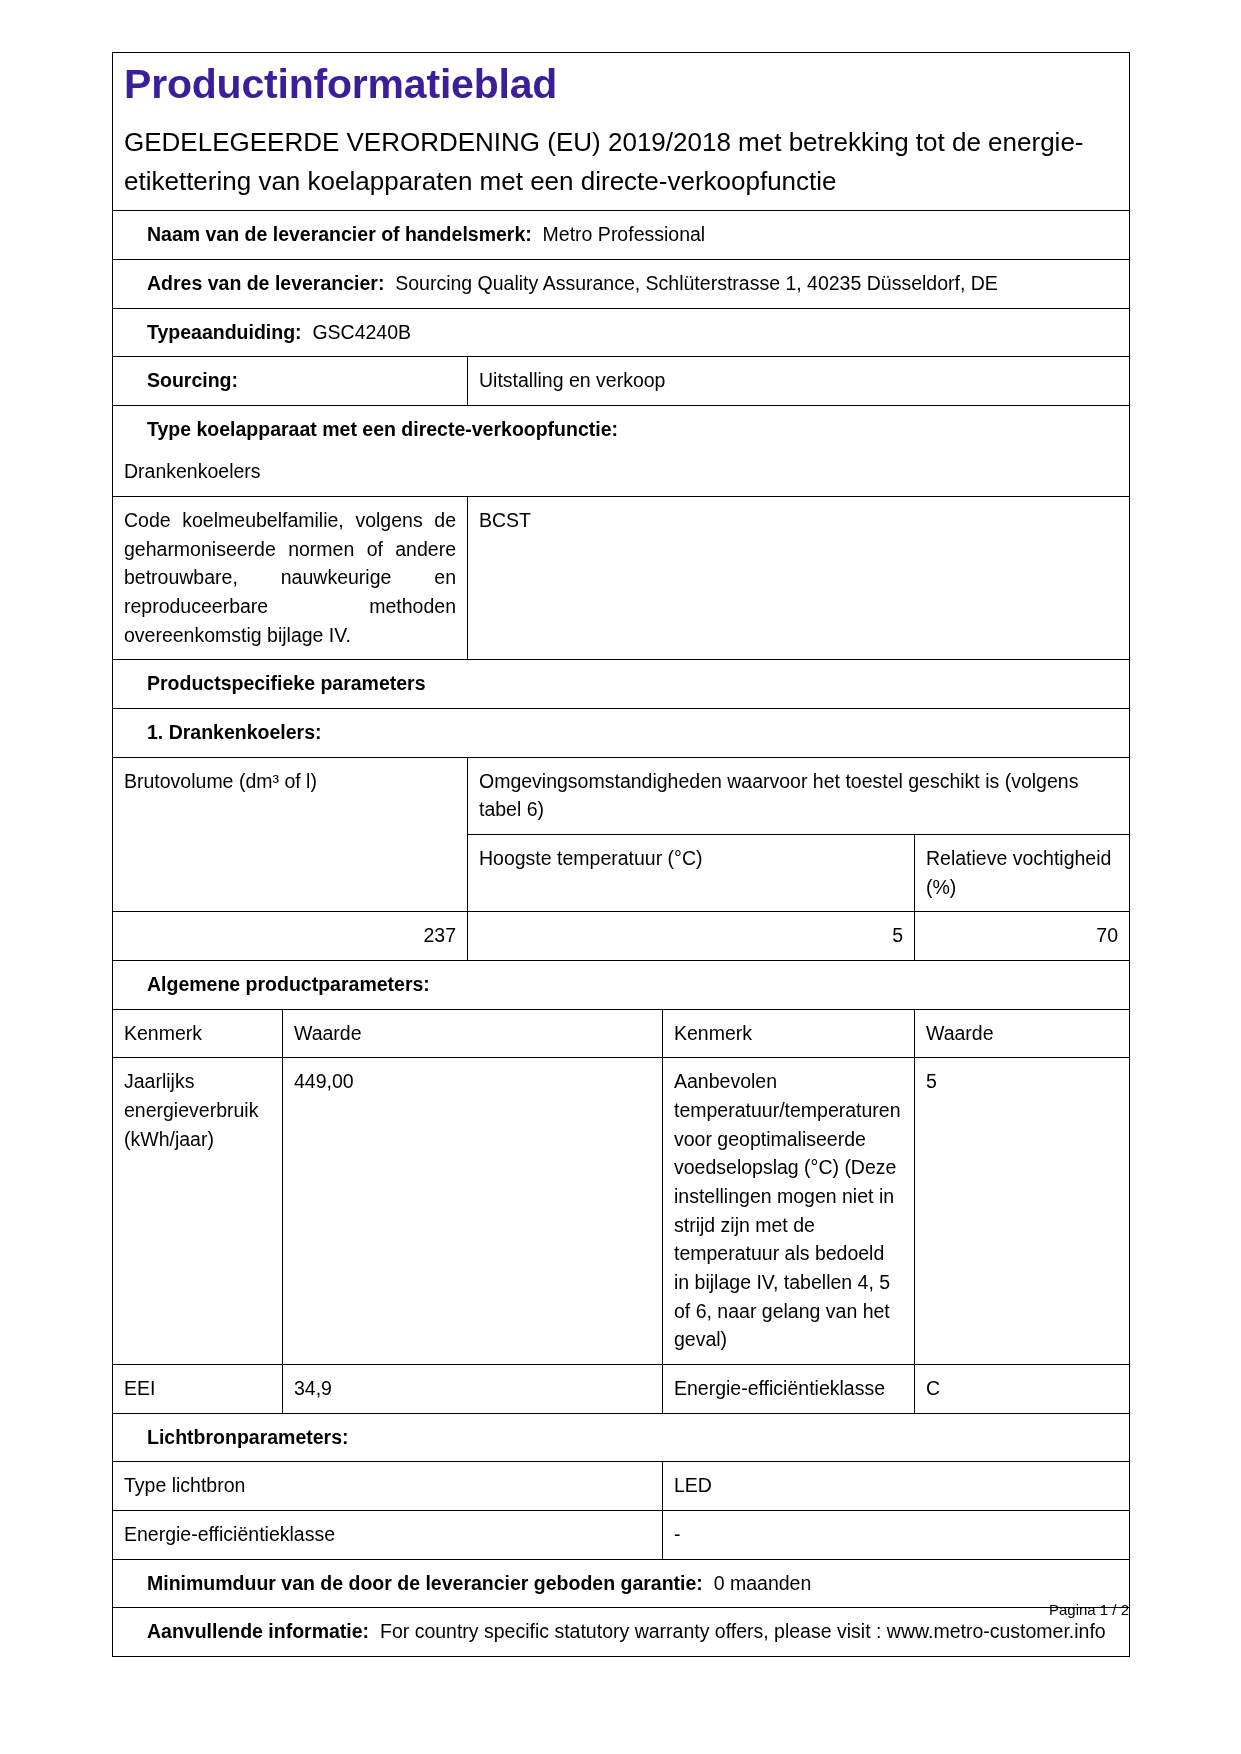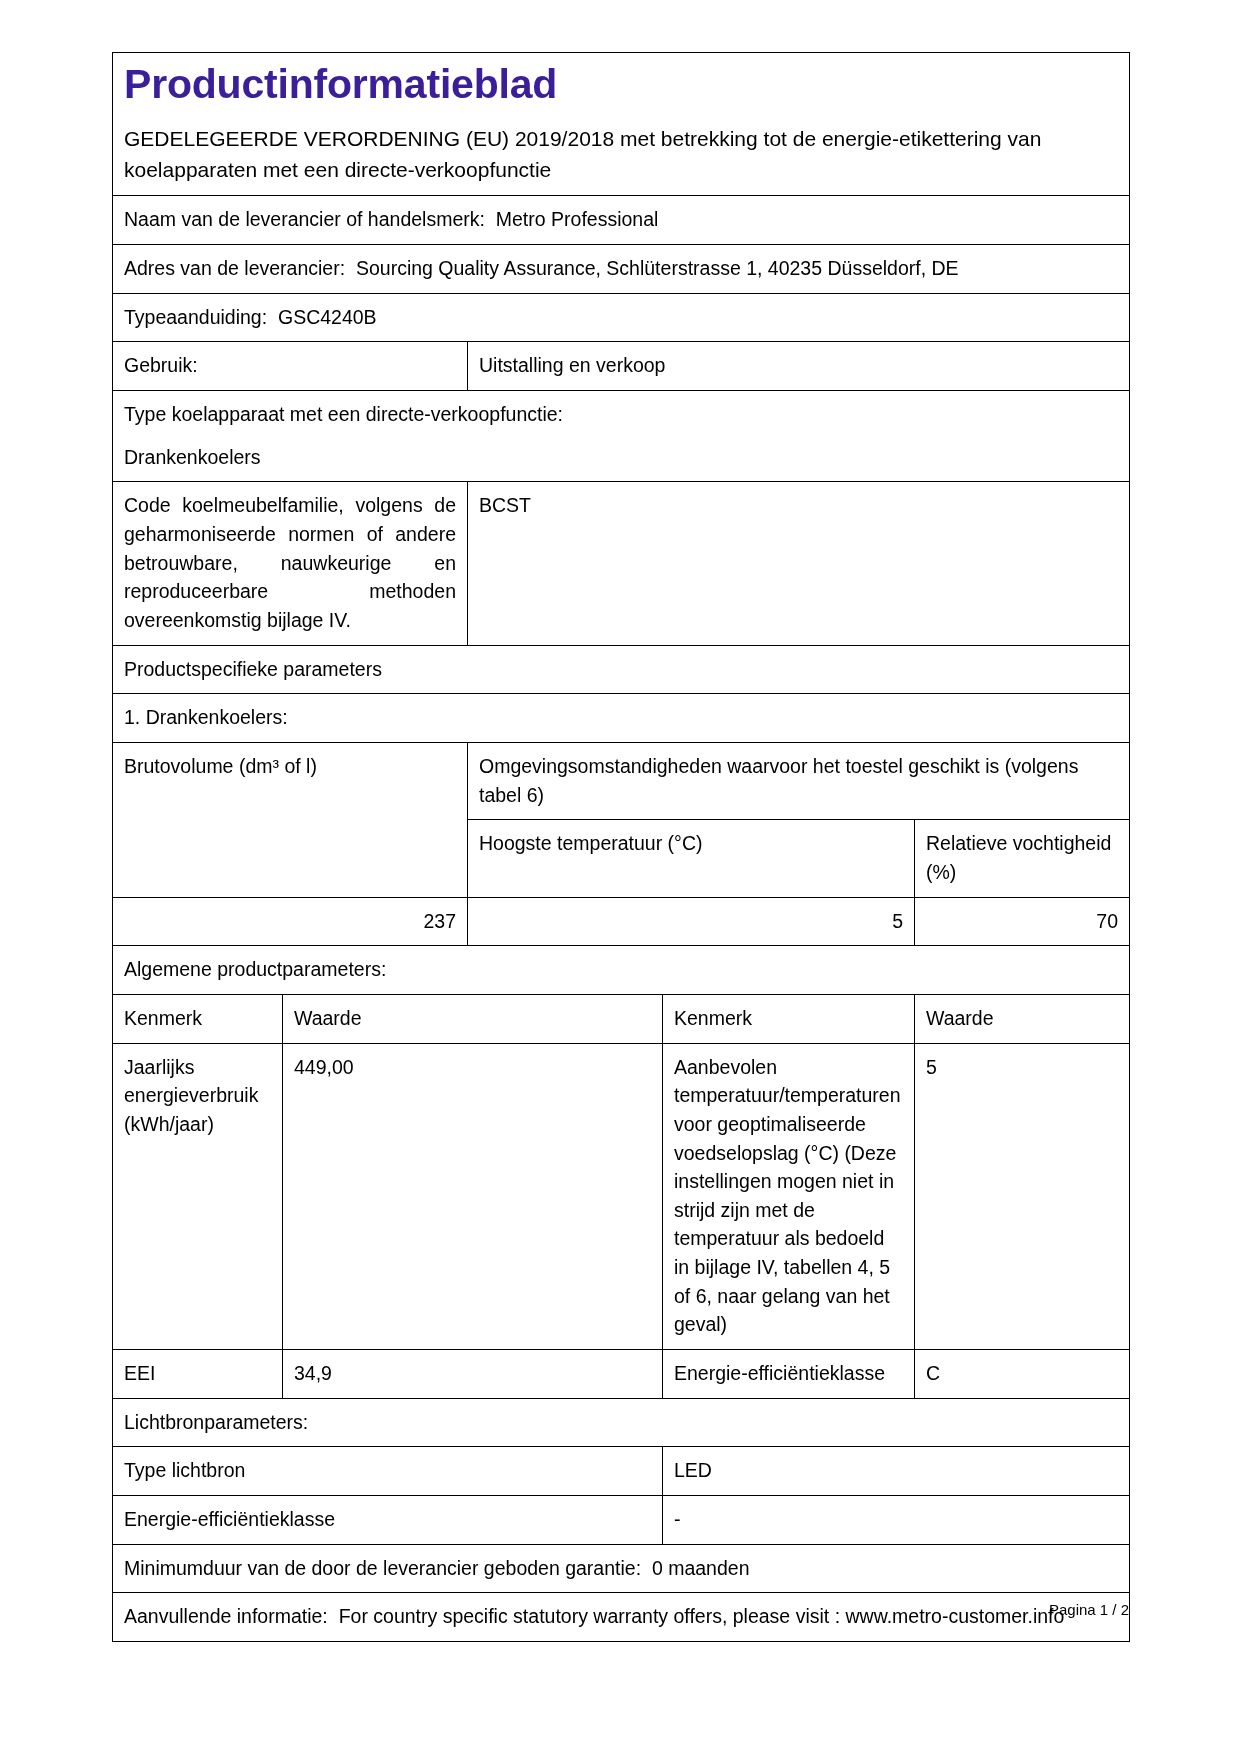--- a/index.html
+++ b/index.html
@@ -31,35 +31,35 @@
     font-size: 19.5px;
     line-height: 1.47;
   }
   table.sheet td {
     border: 1.6px solid #000000;
     padding: 9px 11px 10px 11px;
     vertical-align: top;
     word-wrap: break-word;
     overflow-wrap: break-word;
   }
-  .b { font-weight: normal; }
+  .b { font-weight: bold; margin-left: 23px; }
   .title-cell {
     padding-top: 18px;
     padding-bottom: 16px;
   }
   h1.doc-title {
     margin: 0 0 17px 0;
     font-size: 41px;
     line-height: 1.08;
     font-weight: bold;
     color: #3B1E9A;
     letter-spacing: -0.2px;
   }
   .intro {
-    font-size: 21px;
+    font-size: 26px;
     line-height: 1.48;
   }
   .right { text-align: right; }
   .justify { text-align: justify; text-align-last: left; margin-left: 15px; }
   .footer {
     position: absolute;
     right: 112px;
     bottom: 136px;
     font-size: 15px;
     color: #000000;
@@ -106,21 +106,21 @@
 
     <tr>
       <td colspan="5" class="pad-row">
         <span class="b">Typeaanduiding:</span>
         <span>&nbsp;</span><span>GSC4240B</span>
       </td>
     </tr>
 
     <tr>
       <td colspan="2" class="cell-tight">
-        <span class="b">Gebruik:</span>
+        <span class="b">Sourcing:</span>
       </td>
       <td colspan="3" class="cell-tight">Uitstalling en verkoop</td>
     </tr>
 
     <tr>
       <td colspan="5">
         <div class="b">Type koelapparaat met een directe-verkoopfunctie:</div>
         <span class="spacer-line"></span>
         <div>Drankenkoelers</div>
       </td>

